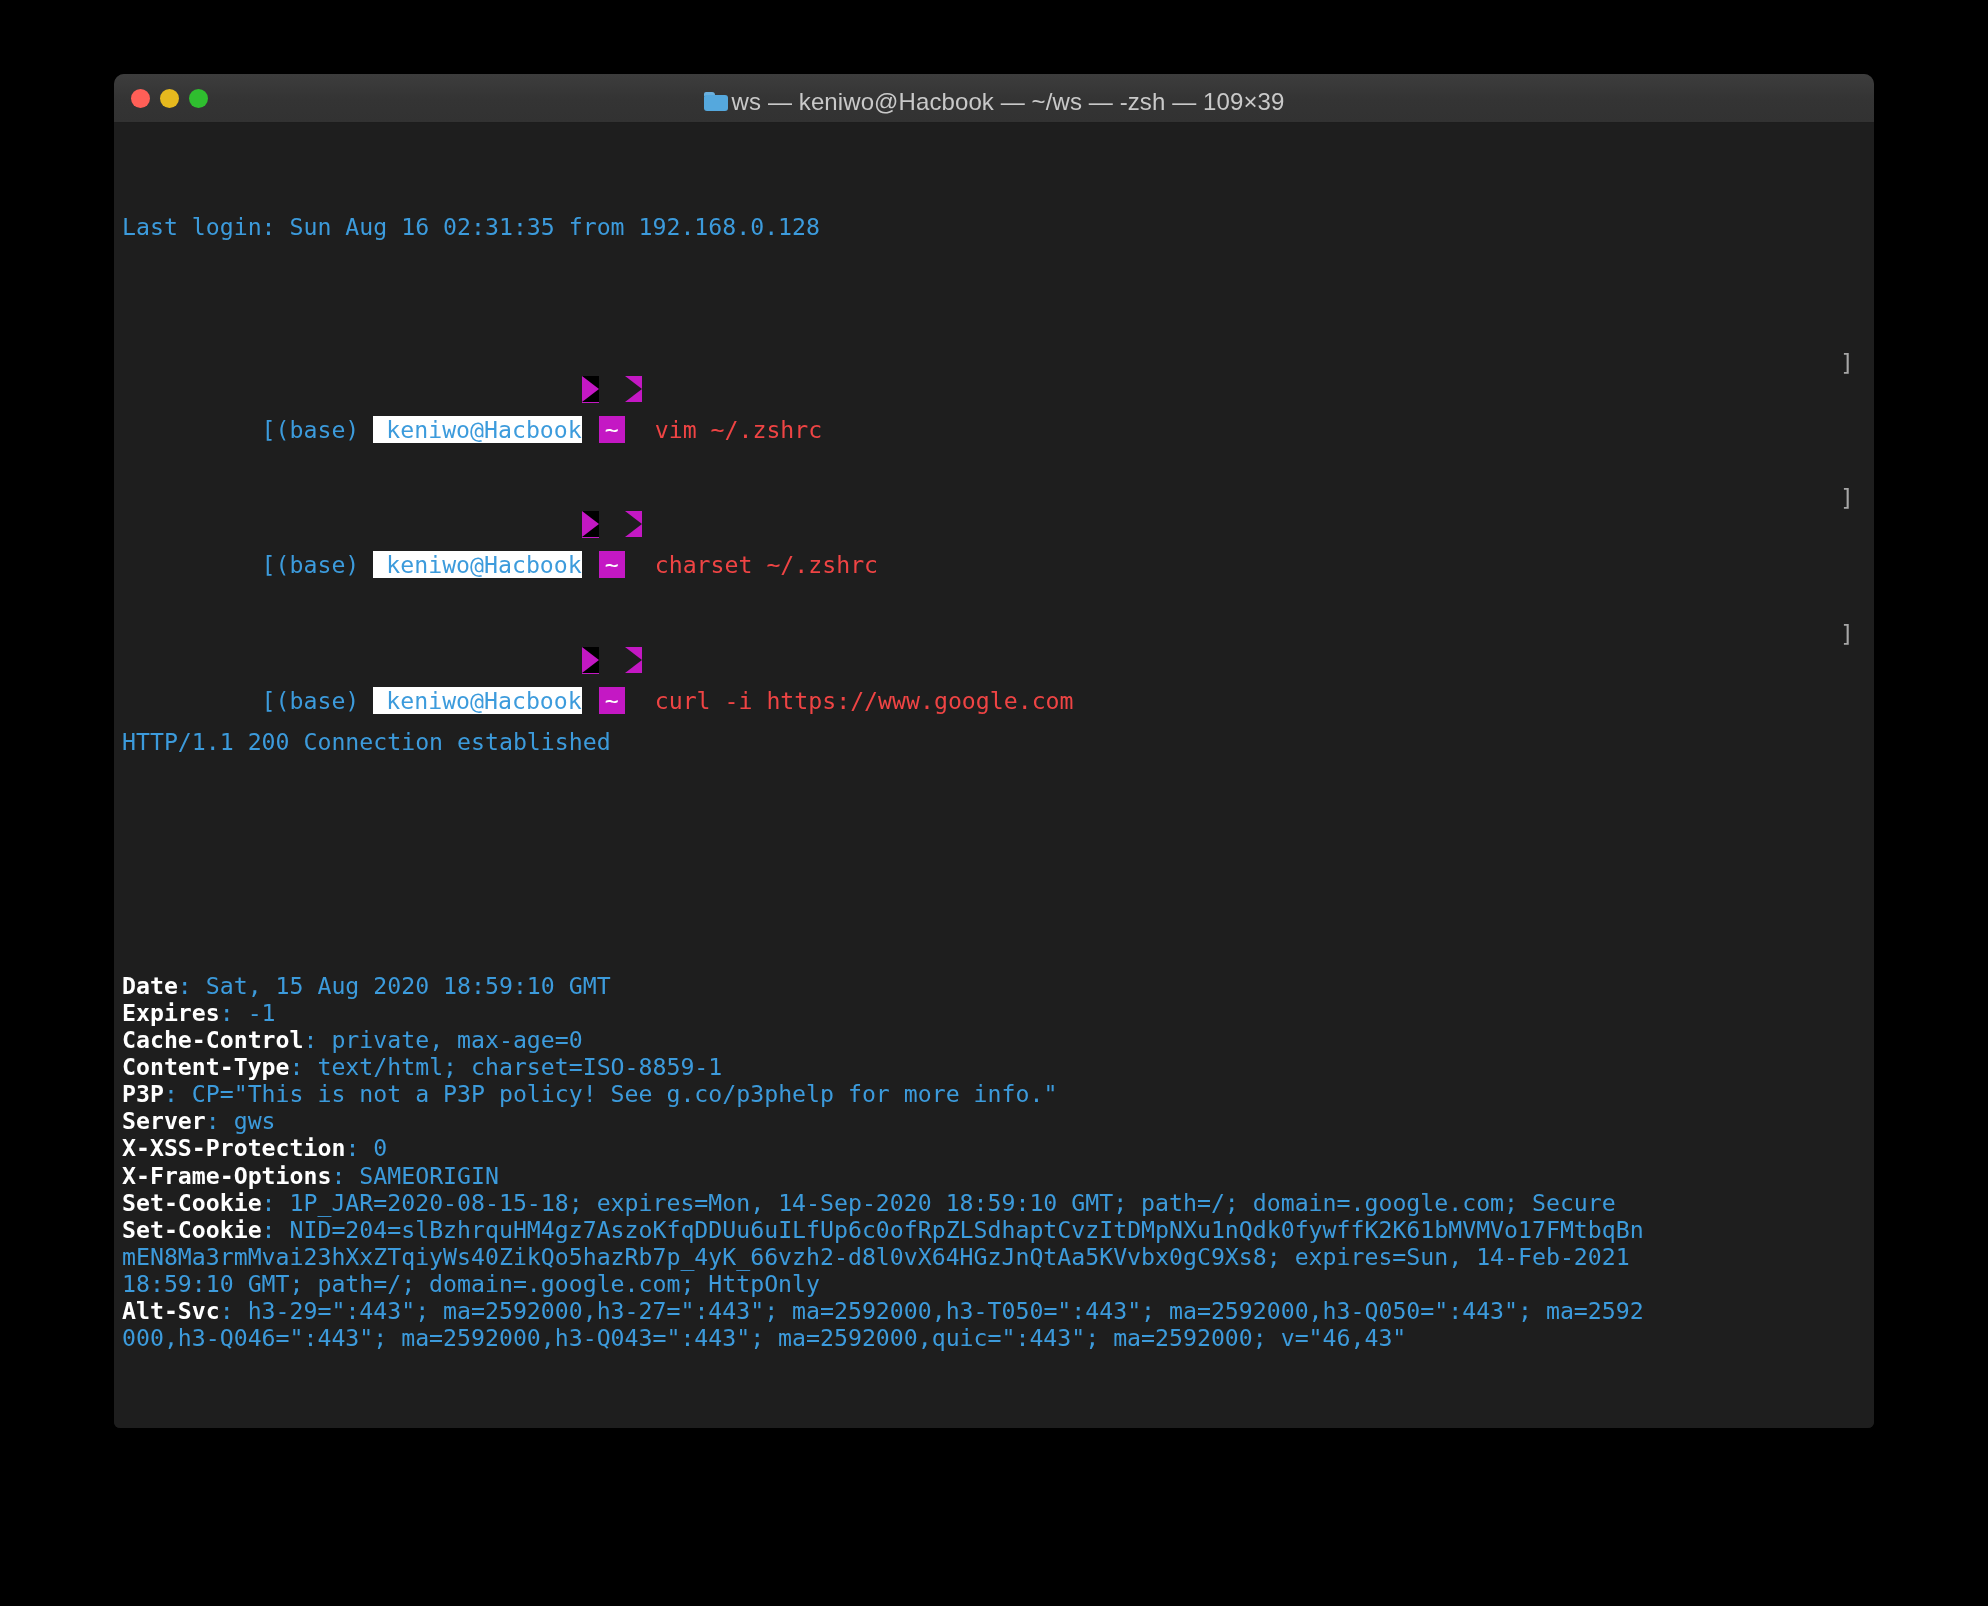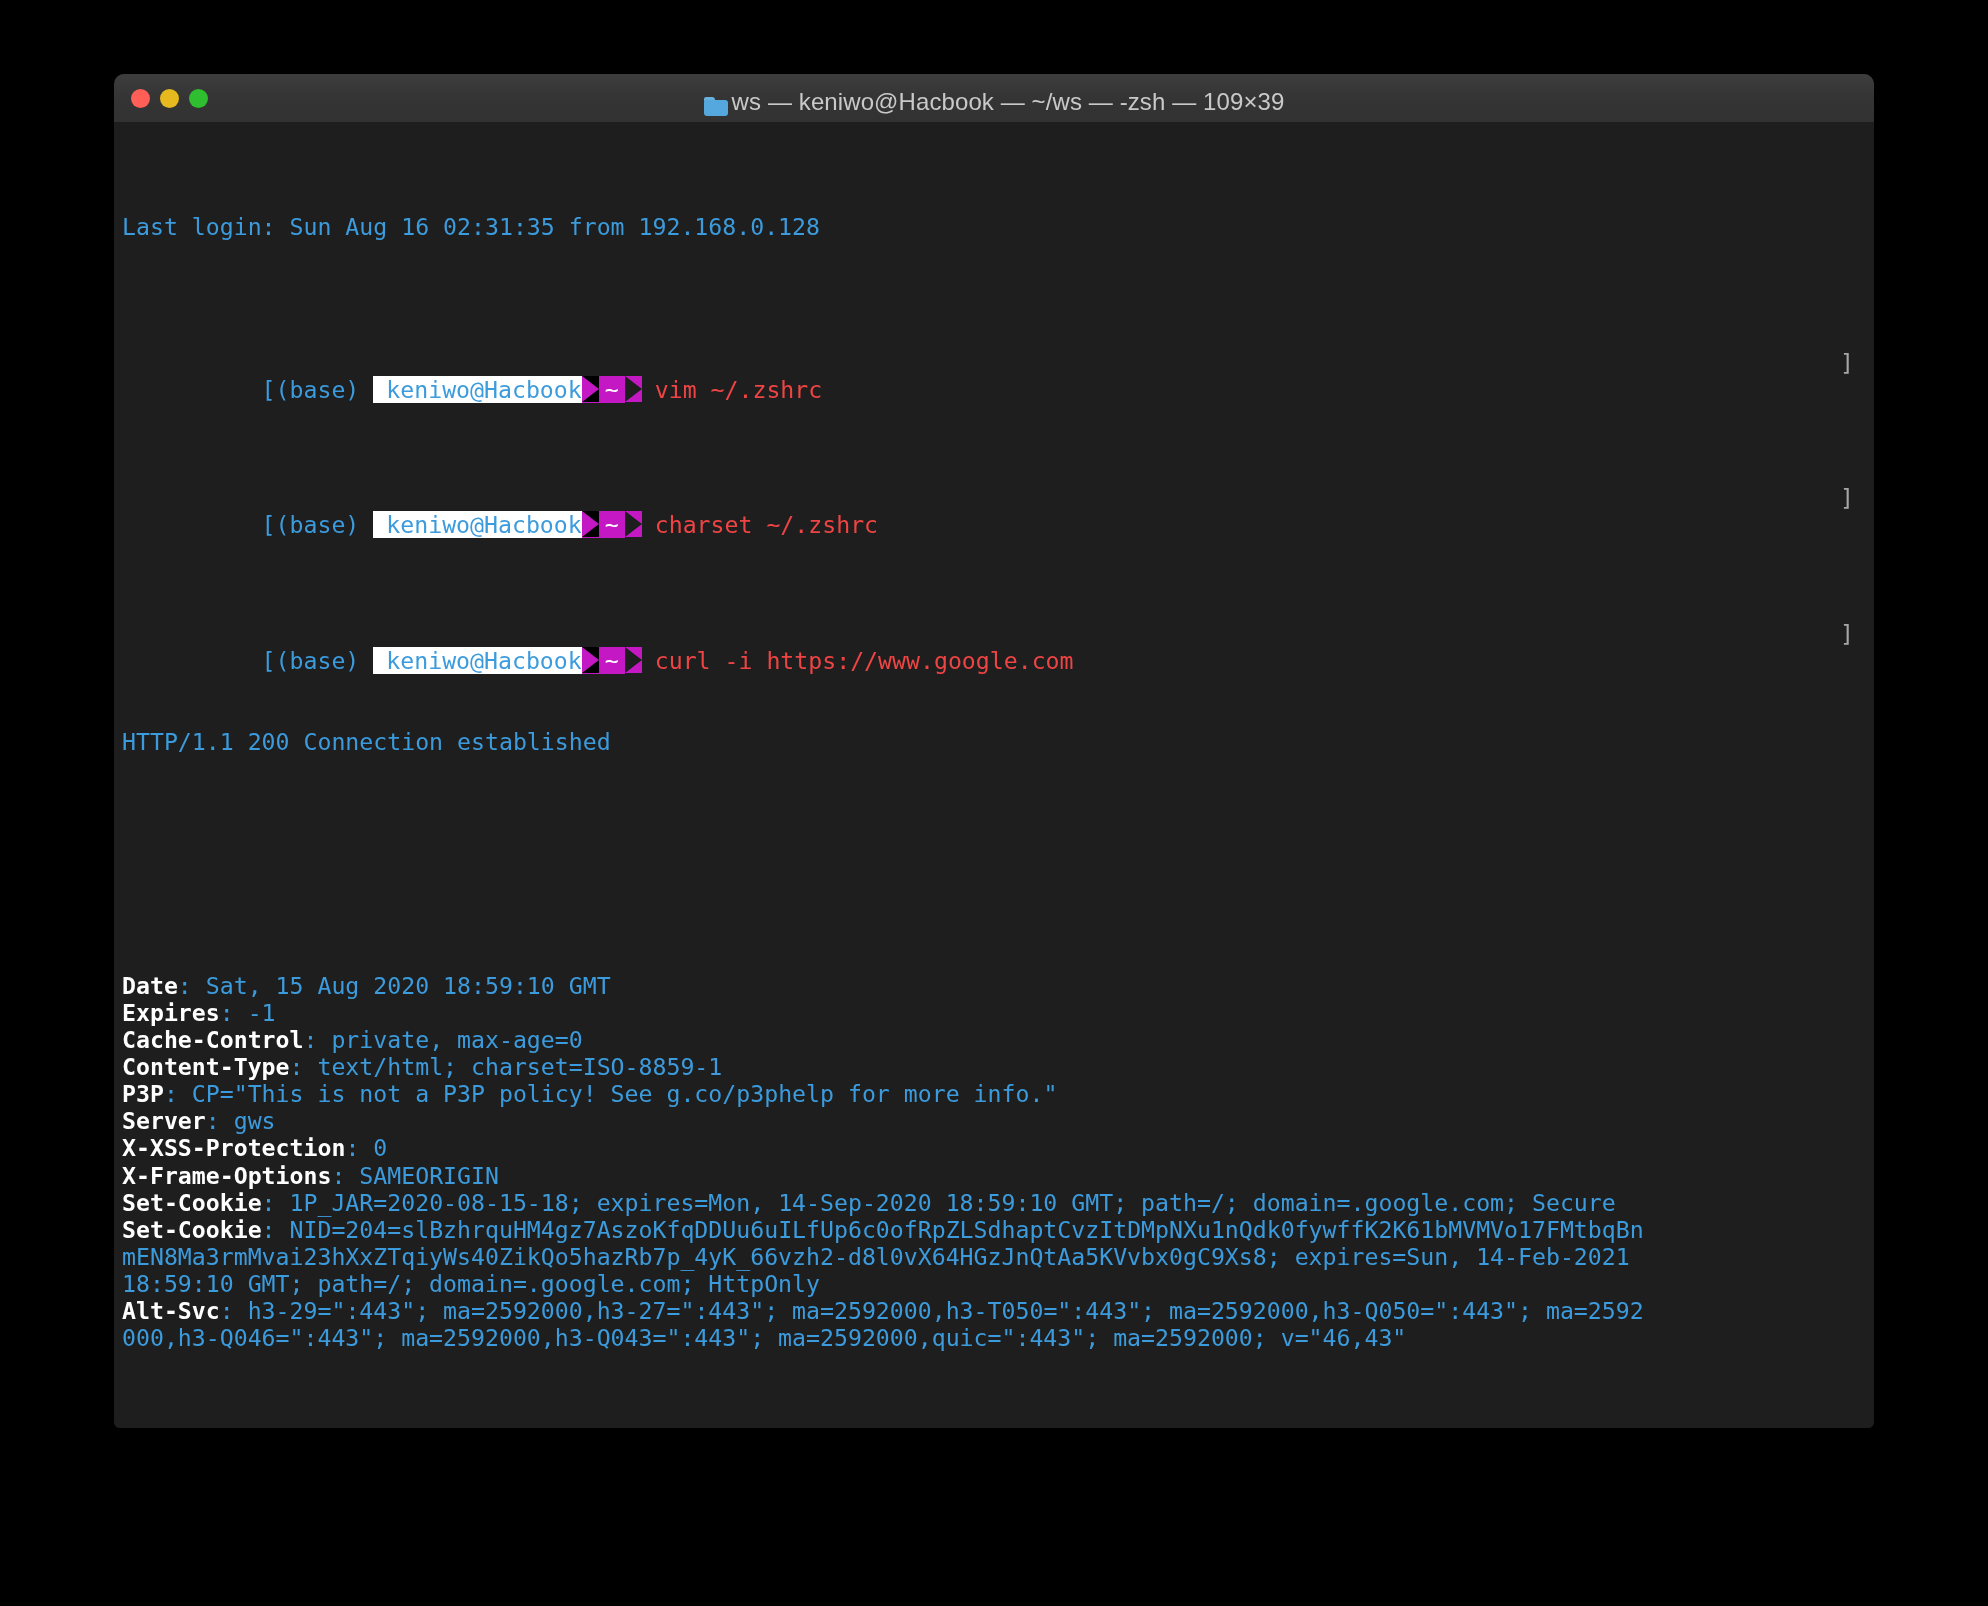--- a/index.html
+++ b/index.html
@@ -62,21 +62,21 @@
     display: block;
   }
   .light.close  { background: #ff5f57; }
   .light.min    { background: #e6b91e; }
   .light.max    { background: #2fbe2f; }
 
   .title-center {
     width: 100%;
     text-align: center;
     display: flex;
-    align-items: flex-end;
+    align-items: center;
     justify-content: center;
     gap: 4px;
     pointer-events: none;
     margin-top: 7px;
   }
   .folder-icon {
     width: 24px;
     height: 19px;
     position: relative;
     display: inline-block;
@@ -188,20 +188,21 @@
     color: #ef4444;
     height: 27.1px;
     line-height: 27.1px;
     padding-left: 13px;
   }
   .pl-prefix {
     display: inline-block;
     color: #3c9bdc;
     height: 27.1px;
     line-height: 27.1px;
+    margin-top: 40px;
   }
   .pl-tail {
     position: absolute;
     right: 8px;
     top: 0;
     color: #a6a6a6;
     height: 27.1px;
     line-height: 27.1px;
   }
 

